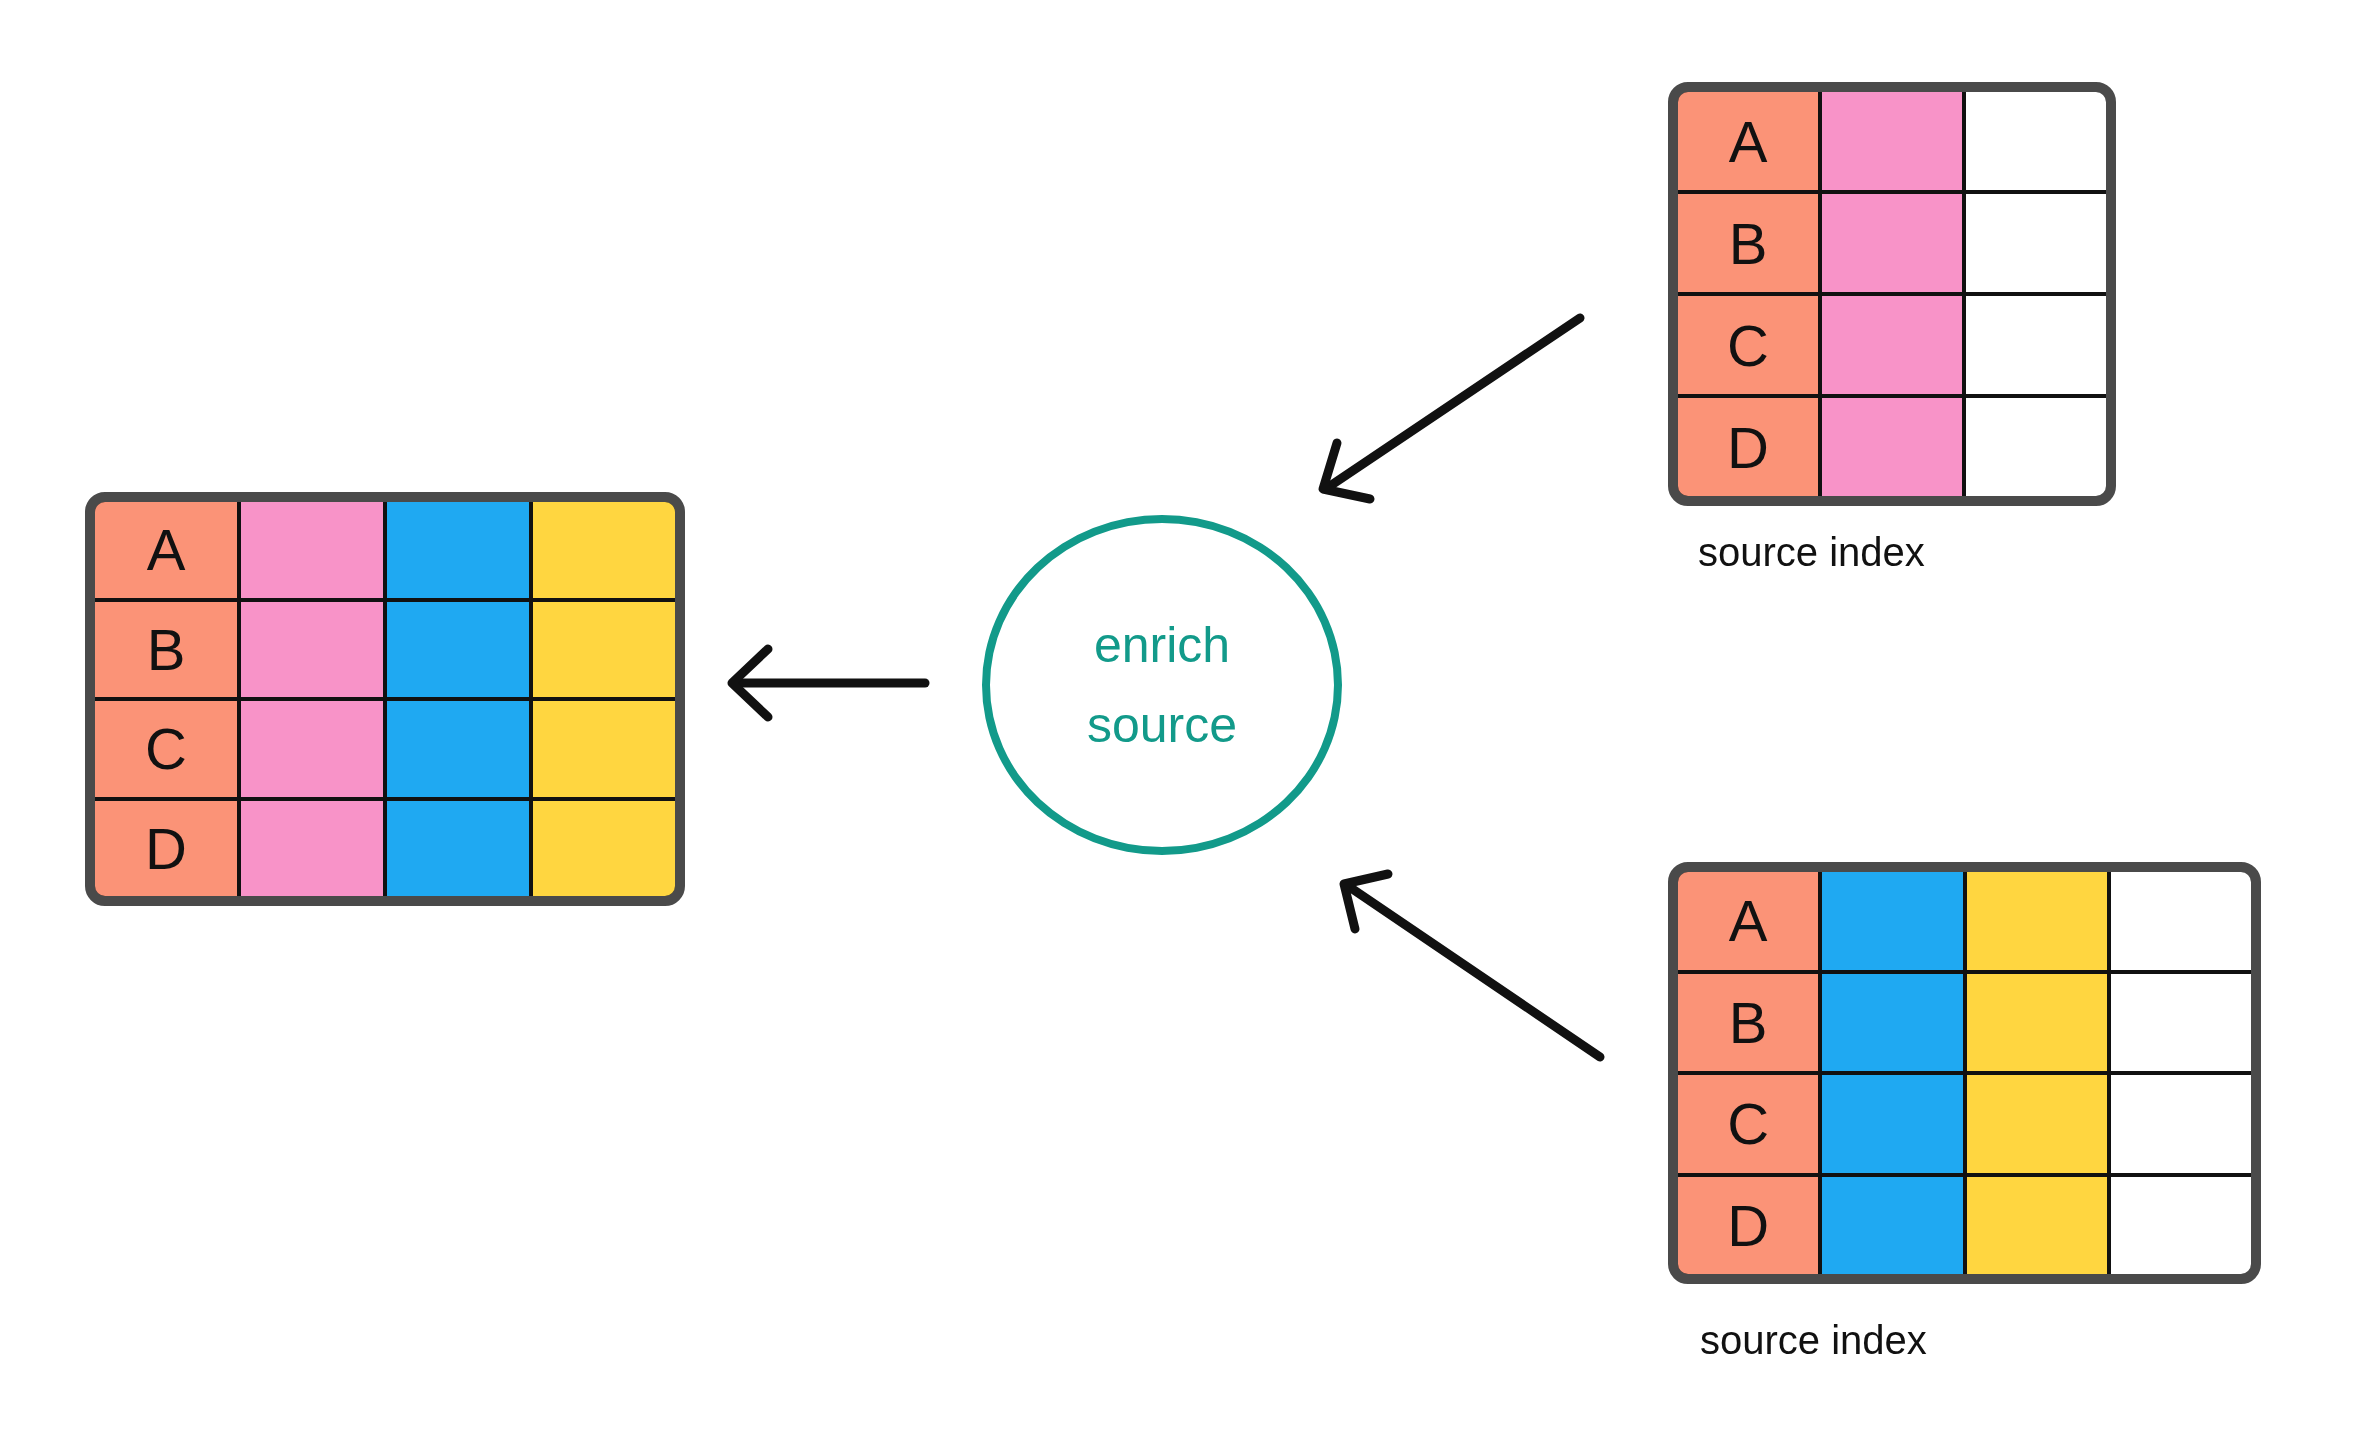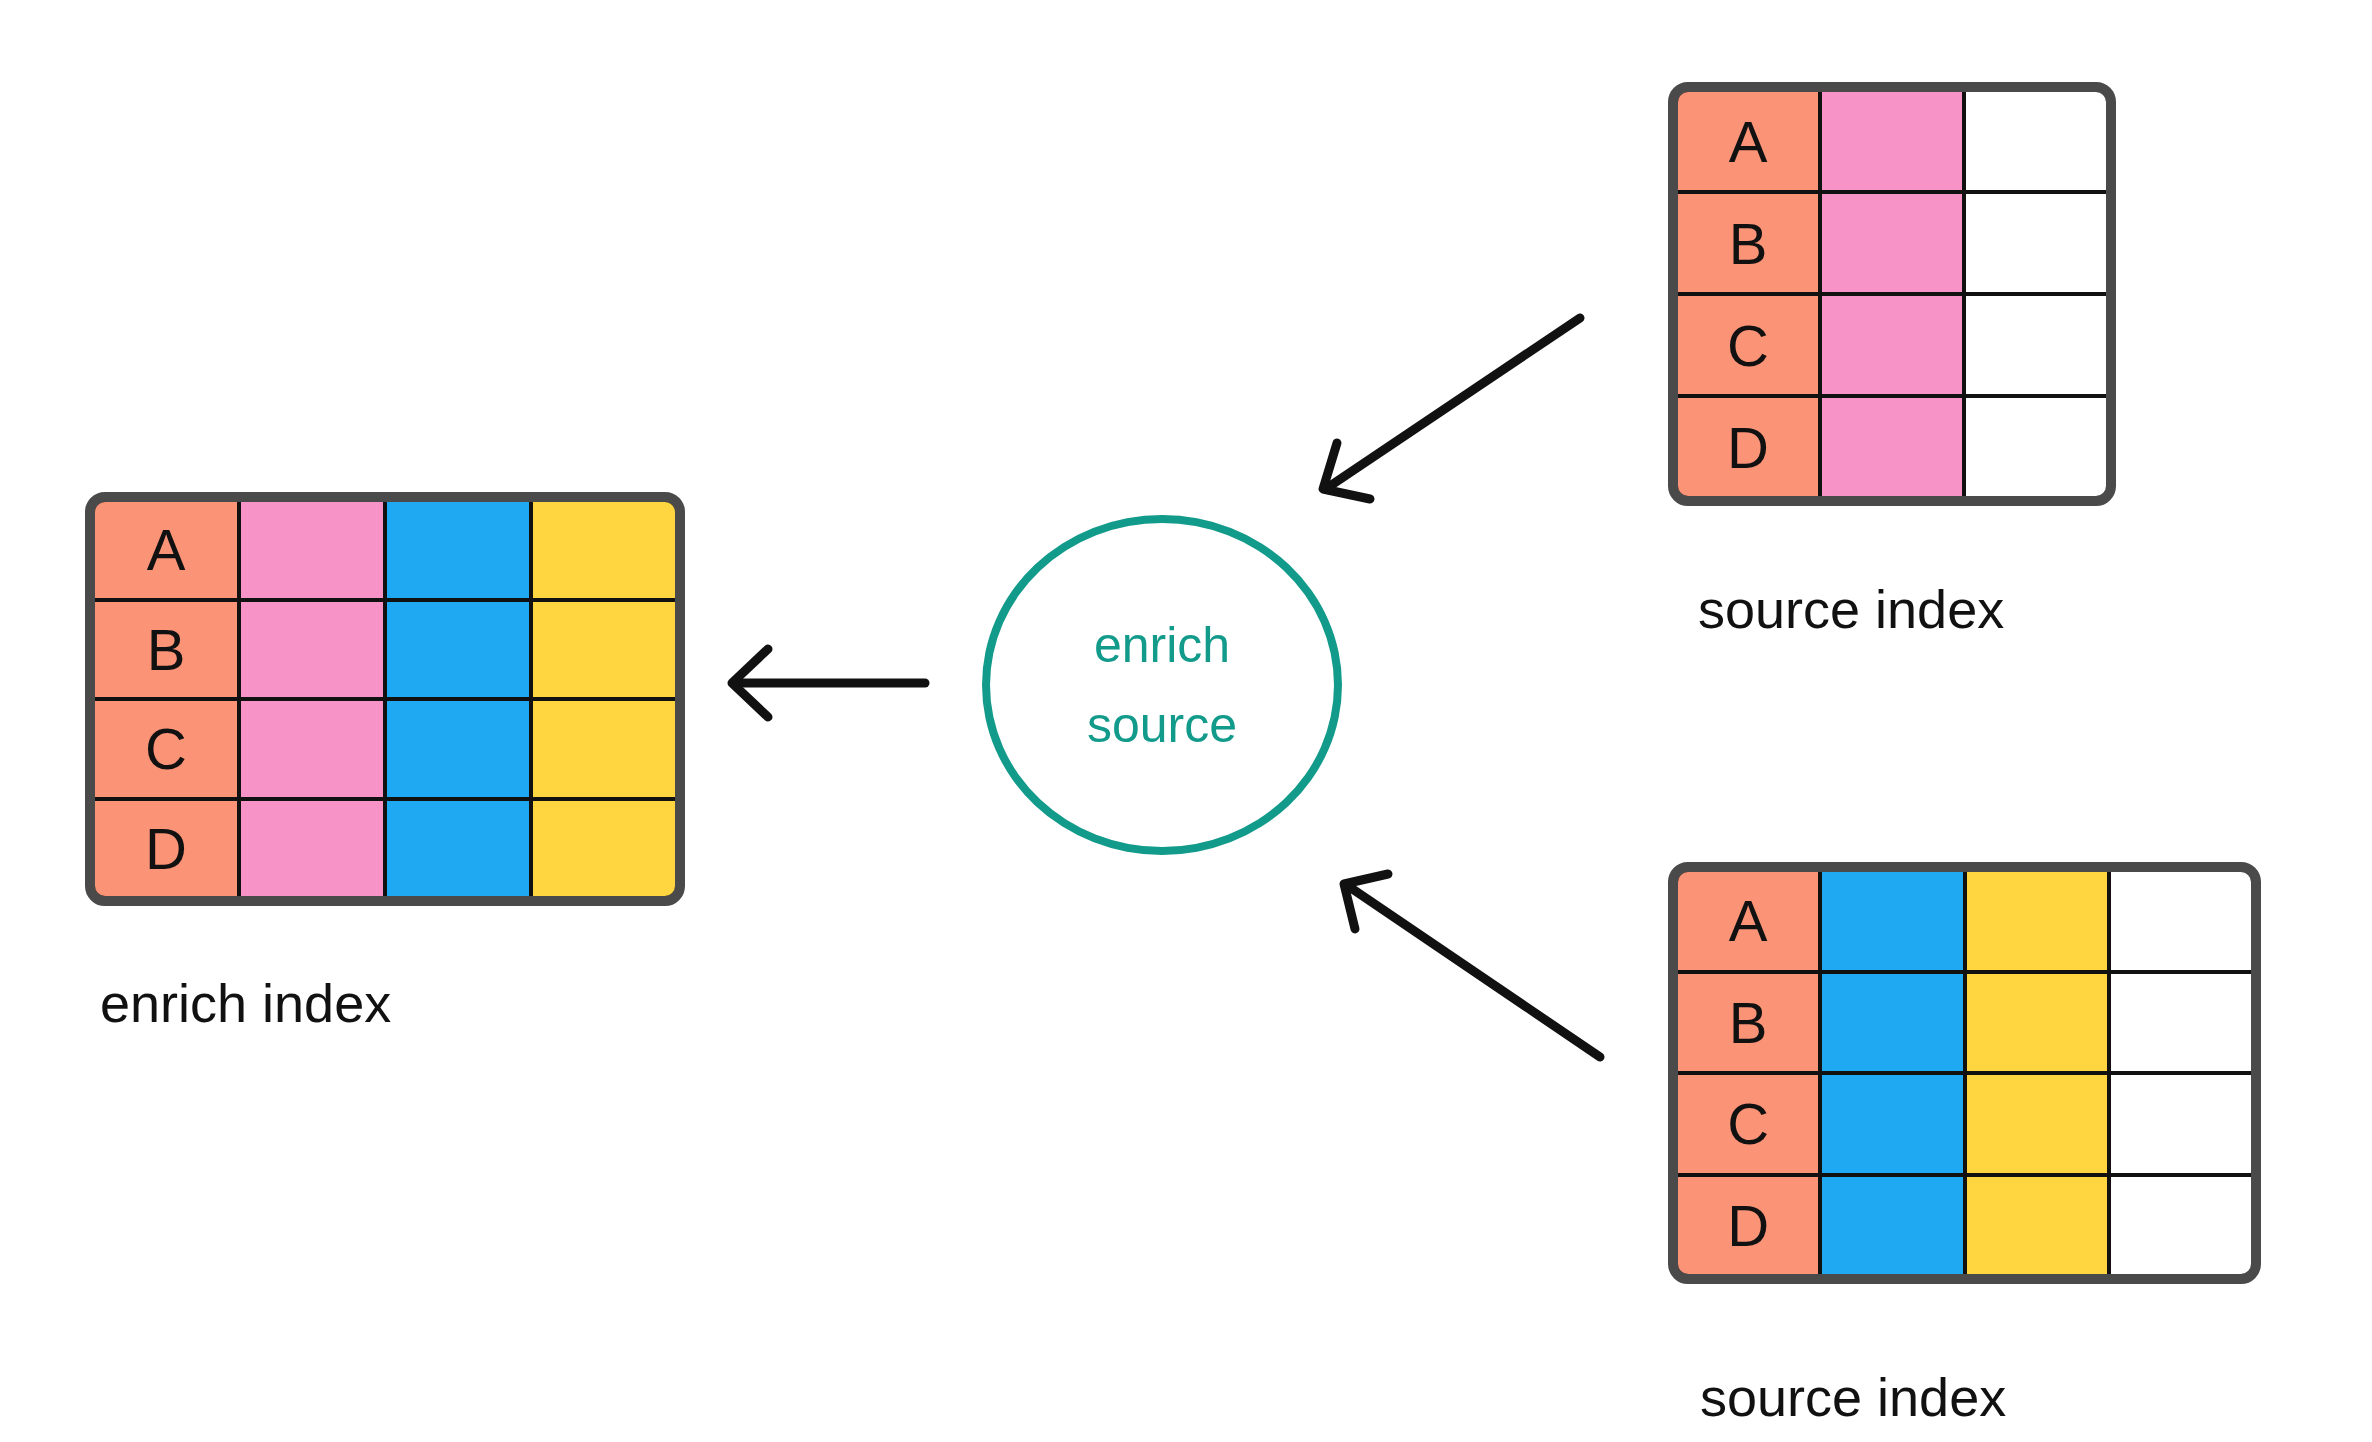--- a/index.html
+++ b/index.html
@@ -33,24 +33,23 @@
     justify-content: center;
     font-size: 58px;
     color: var(--text, #111111);
   }
   #table-enrich        { left: 85px;   top: 492px; width: 600px; height: 414px; }
   #table-source-top    { left: 1668px; top: 82px;  width: 448px; height: 424px; }
   #table-source-bottom { left: 1668px; top: 862px; width: 593px; height: 422px; }
 
   .table-caption {
     position: absolute;
-    font-size: 54px;
+    font-size: 40px;
     color: var(--text, #111111);
     white-space: nowrap;
-    margin-top: 48px;
   }
   #label-enrich        { left: 100px;  top: 924px;  }
   #label-source-top    { left: 1698px; top: 530px;  }
   #label-source-bottom { left: 1700px; top: 1318px; }
 
   #policy-circle {
     position: absolute;
     left: 982px;
     top: 515px;
     width: 360px;
@@ -99,21 +98,20 @@
       <div class="cell" style="background: rgb(255, 214, 64);"></div>
       <div class="cell" style="background: rgb(251, 147, 119);">C</div>
       <div class="cell" style="background: rgb(248, 147, 200);"></div>
       <div class="cell" style="background: rgb(31, 169, 242);"></div>
       <div class="cell" style="background: rgb(255, 214, 64);"></div>
       <div class="cell" style="background: rgb(251, 147, 119);">D</div>
       <div class="cell" style="background: rgb(248, 147, 200);"></div>
       <div class="cell" style="background: rgb(31, 169, 242);"></div>
       <div class="cell" style="background: rgb(255, 214, 64);"></div>
     </div>
-  <div id="label-enrich" class="table-caption">enrich index</div>
 
   <div id="table-source-top" class="index-table" style="grid-template-columns: repeat(3, 1fr); grid-template-rows: repeat(4, 1fr);">
       <div class="cell" style="background: rgb(251, 147, 119);">A</div>
       <div class="cell" style="background: rgb(248, 147, 200);"></div>
       <div class="cell" style="background: rgb(255, 255, 255);"></div>
       <div class="cell" style="background: rgb(251, 147, 119);">B</div>
       <div class="cell" style="background: rgb(248, 147, 200);"></div>
       <div class="cell" style="background: rgb(255, 255, 255);"></div>
       <div class="cell" style="background: rgb(251, 147, 119);">C</div>
       <div class="cell" style="background: rgb(248, 147, 200);"></div>

